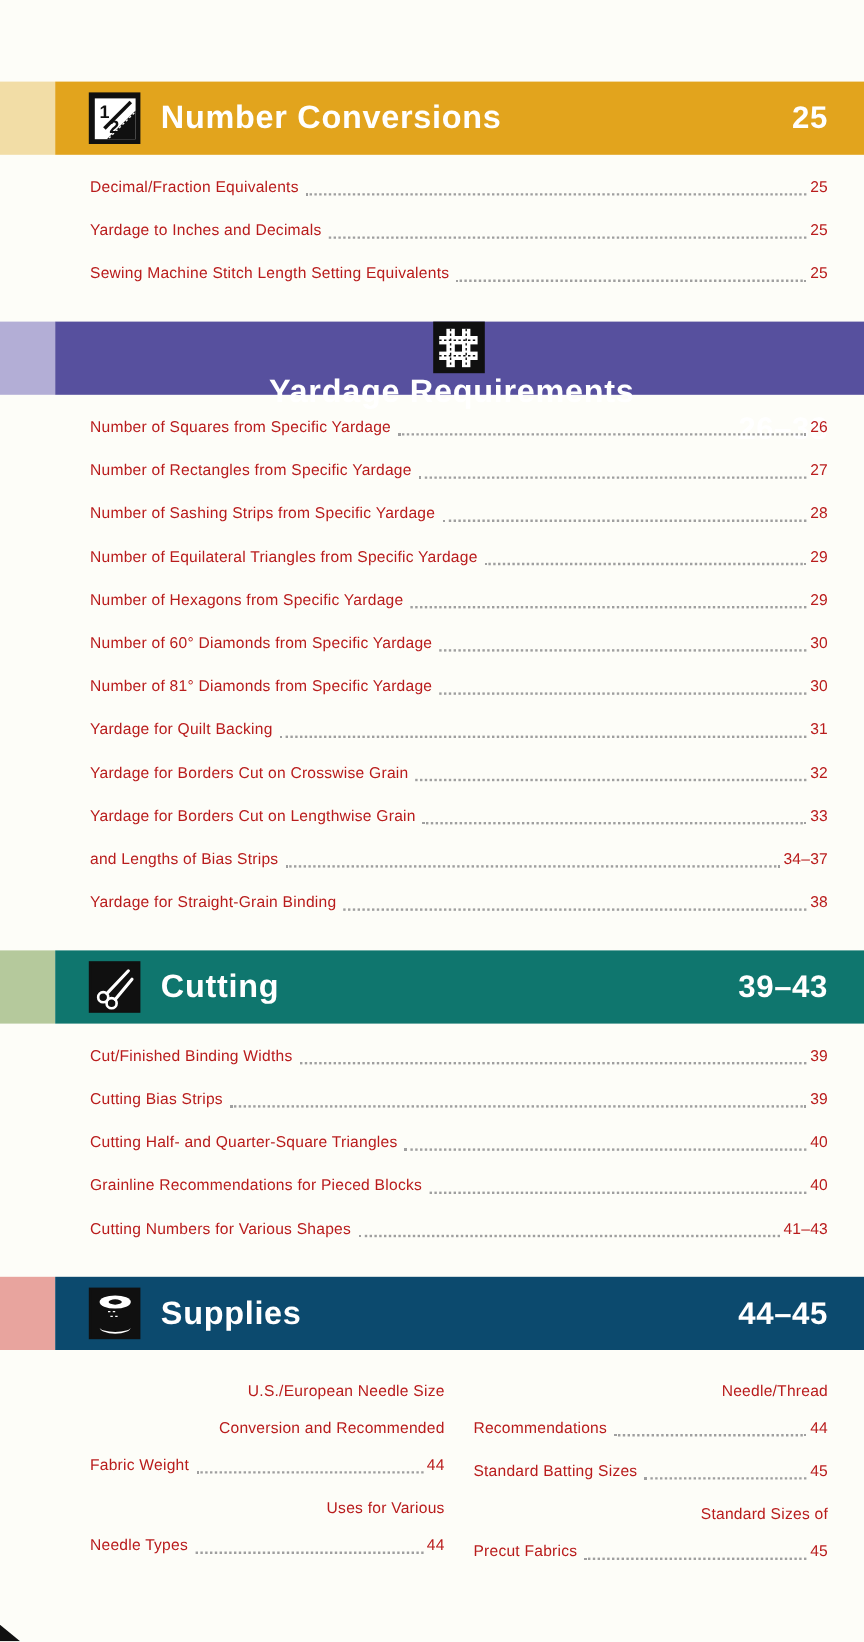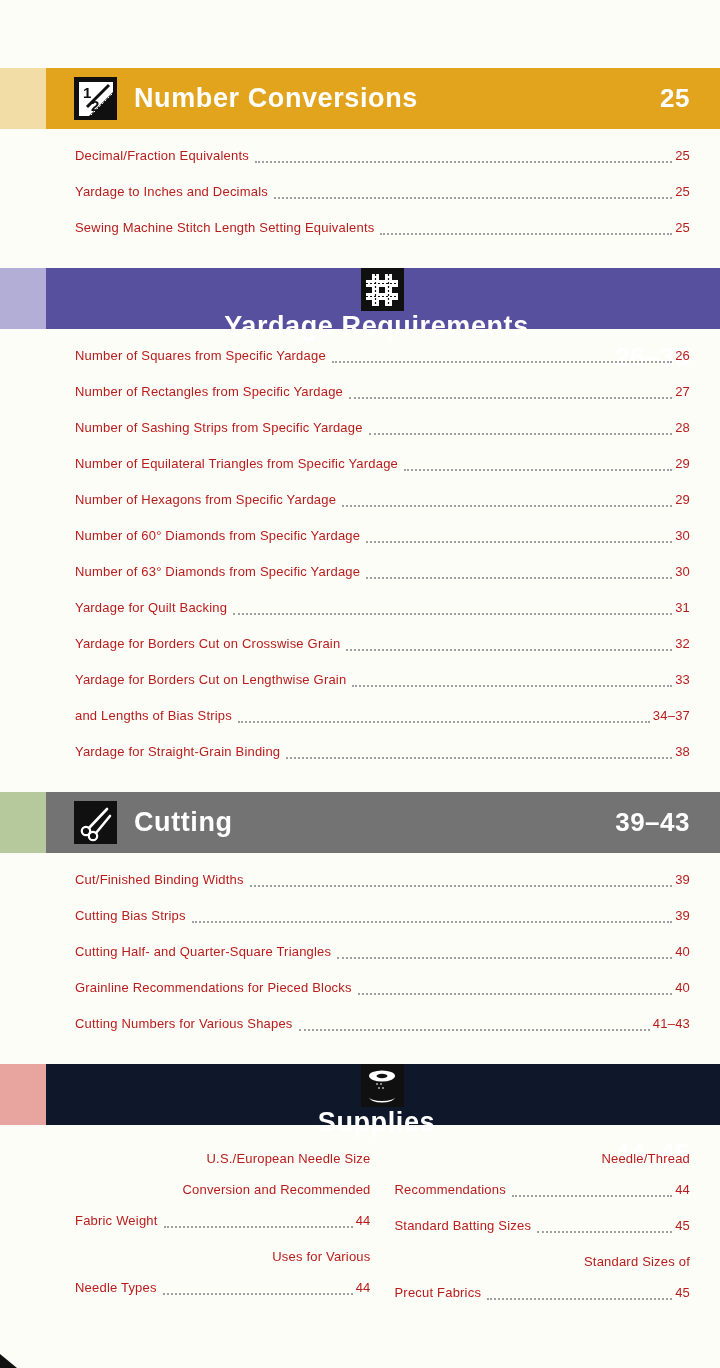--- a/index.html
+++ b/index.html
@@ -151,21 +151,21 @@
           </div>
           <div class="toc-row">
             <div class="toc-line-flex">
               <span>Number of 60° Diamonds from Specific Yardage</span>
               <span class="leader"></span>
               <span class="pagenum">30</span>
             </div>
           </div>
           <div class="toc-row">
             <div class="toc-line-flex">
-              <span>Number of 63° Diamonds from Specific Yardage</span>
+              <span>Number of 81° Diamonds from Specific Yardage</span>
               <span class="leader"></span>
               <span class="pagenum">30</span>
             </div>
           </div>
           <div class="toc-row">
             <div class="toc-line-flex">
               <span>Yardage for Quilt Backing</span>
               <span class="leader"></span>
               <span class="pagenum">31</span>
             </div>
@@ -198,21 +198,21 @@
               <span class="pagenum">38</span>
             </div>
           </div>
         </div>
       </div>
   </section>
 
   <section class="section">
     <div class="sec-header">
       <div class="sec-tint" style="background: rgb(181, 201, 156);"></div>
-      <div class="sec-band" style="background: #737373;">
+      <div class="sec-band" style="background: #0f766e;">
         <div class="icon-box icon-slot">
             <svg viewBox="0 0 40 40">
               <rect x="0" y="0" width="40" height="40" fill="#101010"></rect>
               <circle cx="10" cy="28" r="4.2" fill="none" stroke="#ffffff" stroke-width="2.2"></circle>
               <circle cx="17" cy="33" r="4.2" fill="none" stroke="#ffffff" stroke-width="2.2"></circle>
               <line x1="13" y1="25" x2="31" y2="6" stroke="#ffffff" stroke-width="2.6" stroke-linecap="round"></line>
               <line x1="20" y1="30" x2="34" y2="13" stroke="#ffffff" stroke-width="2.6" stroke-linecap="round"></line>
             </svg>
           </div>
         <div class="sec-title">Cutting</div>
@@ -256,21 +256,21 @@
               <span class="pagenum">41–43</span>
             </div>
           </div>
         </div>
       </div>
   </section>
 
   <section class="section">
     <div class="sec-header">
       <div class="sec-tint" style="background: rgb(232, 164, 158);"></div>
-      <div class="sec-band" style="background: #0f172a; flex-direction: column;">
+      <div class="sec-band" style="background: #0c4a6e;">
         <div class="icon-box icon-slot">
             <svg viewBox="0 0 40 40">
               <rect x="0" y="0" width="40" height="40" fill="#101010"></rect>
               <ellipse cx="20" cy="10" rx="13" ry="5.5" fill="#ffffff"></ellipse>
               <ellipse cx="20" cy="10" rx="5.5" ry="2.2" fill="#101010"></ellipse>
               <path d="M7,31 a13,5.5 0 0,0 26,0 a13,4 0 0,1 -26,0 z" fill="#ffffff"></path>
               <line x1="14" y1="18" x2="20" y2="18" stroke="#ffffff" stroke-width="1" stroke-dasharray="2,2"></line>
               <line x1="16" y1="22" x2="24" y2="22" stroke="#ffffff" stroke-width="1" stroke-dasharray="2,2"></line>
             </svg>
           </div>

